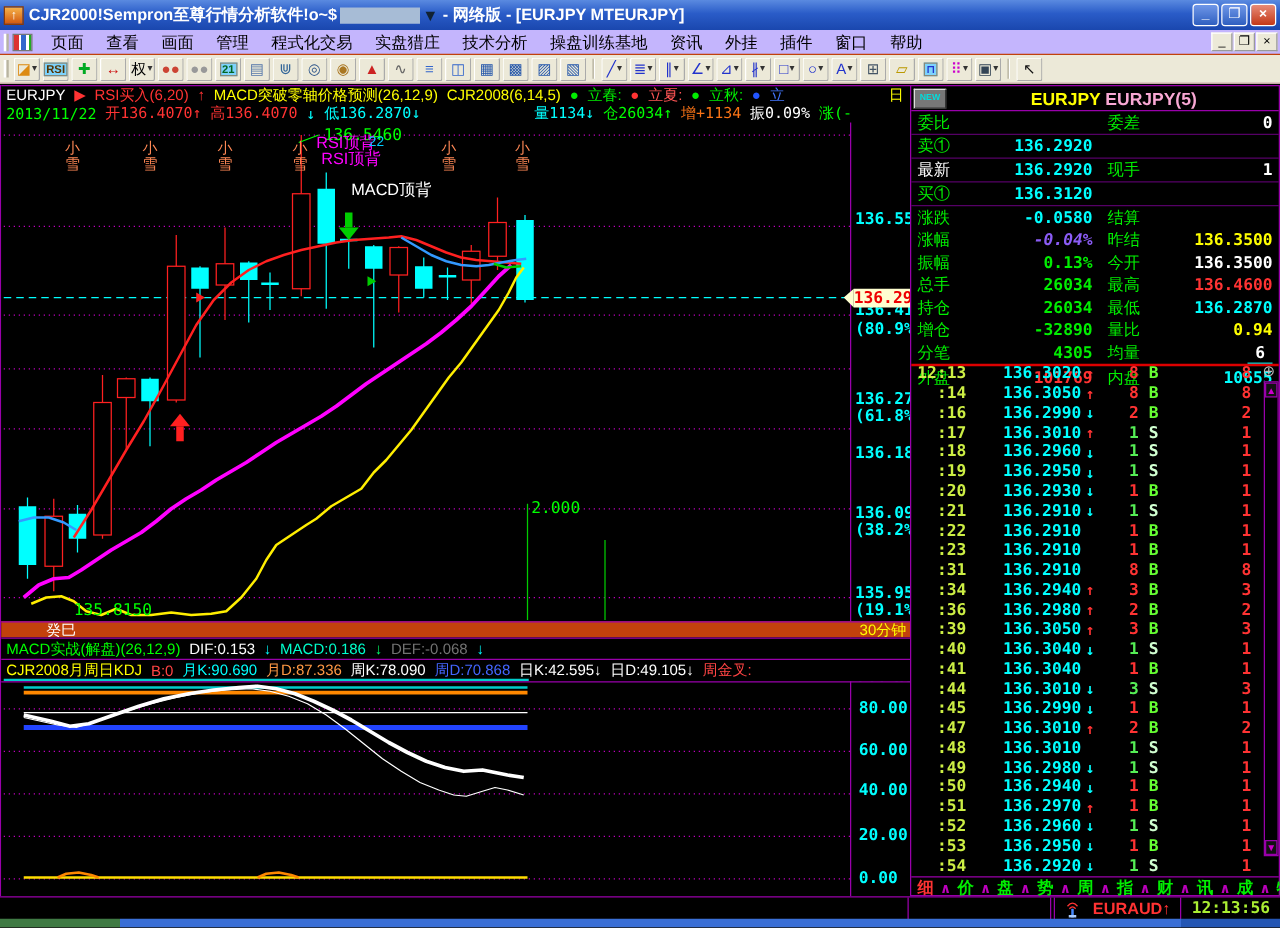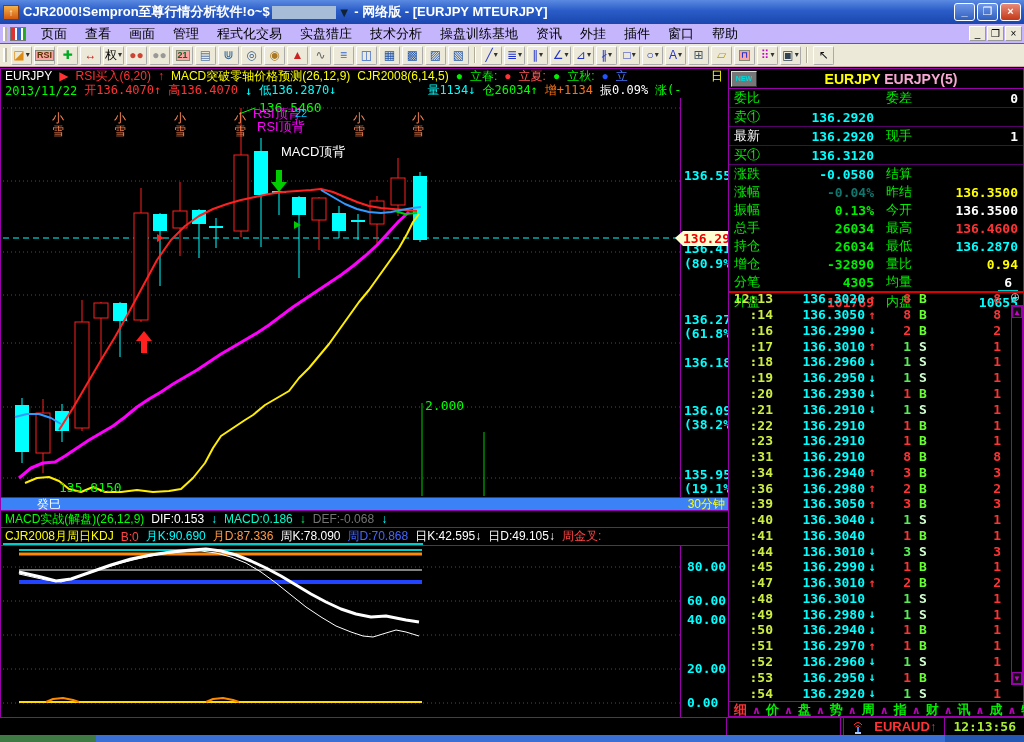--- a/index.html
+++ b/index.html
@@ -28,39 +28,39 @@
 .menu-item{padding:1px 9px;cursor:default}
 .mdi-btns{margin-left:auto;display:flex;gap:1px;margin-right:2px}
 .mdi-btn{width:17px;height:15px;border:1px solid #999;border-top-color:#fff;border-left-color:#fff;
   background:#ece9d8;font-size:10px;line-height:13px;text-align:center}
 
 .toolbar{position:absolute;left:0;top:44px;width:1024px;height:23px;background:#ece9d8;
   display:flex;align-items:center;font-size:12px;border-bottom:1px solid #caa}
 .tbtn{min-width:21px;height:19px;display:flex;align-items:center;justify-content:center;
   border:1px solid;border-color:#fff #aaa #aaa #fff;border-radius:2px;background:#ece9d8;
   margin:0 1px;font-size:12px;line-height:1}
-.tbtn .box{border:1px solid #887;background:#fca5a5;font-size:9px;padding:0 1px;font-weight:bold}
+.tbtn .box{border:1px solid #887;background:#7dd3fc;font-size:9px;padding:0 1px;font-weight:bold}
 .dd{font-size:8px;color:#333;margin-left:1px}
 .vsep{width:2px;height:16px;border-left:1px solid #b0ac98;border-right:1px solid #fff;margin:0 4px}
 
 .left-col{position:absolute;left:0;top:68px;width:728px;height:649px;border-left:1px solid #9900aa;background:#000}
 .right-col{position:absolute;left:728px;top:68px;width:296px;height:649px;border:1px solid #9900aa;background:#000}
 .textrow{position:absolute;left:0;width:728px;display:flex;align-items:center;gap:7px;
   padding-left:4px;font-size:12px;white-space:nowrap;overflow:hidden;background:#000}
 .row-ind{top:0;height:15px;border-top:1px solid #9900aa}
 .row-ohlc{top:15px;height:15px}
 .chart-box{position:absolute;left:0;top:30px;width:728px;height:399px;background:#000}
 .yaxis-border{position:absolute;left:679px;top:30px;width:1px;height:412px;background:#9900aa}
 .ylab{position:absolute;left:683px;color:#00ffff;font-size:13px;font-weight:bold;white-space:nowrap}
 .price-tag{position:absolute;left:682px;width:46px;background:#ffffd0;color:#ee0000;font-weight:bold;
   font-size:13px;text-align:center;height:15px;line-height:15px}
 .price-tag::before{content:"";position:absolute;left:-8px;top:0;border:8px solid transparent;
   border-right-color:#ffffd0;border-left-width:0;border-top-width:7px;border-bottom-width:8px}
 .xaxis-row{position:absolute;left:0;top:429px;width:728px;height:13px;border-top:1px solid #9900aa;
-  background:#3b82f6;font-size:12px;display:flex;align-items:center}
+  background:#c2410c;font-size:12px;display:flex;align-items:center}
 .row-macd{top:442px;height:18px;border-top:1px solid #9900aa;border-bottom:1px solid #9900aa}
 .row-kdjh{top:460px;height:17px}
 .kdj-underline{position:absolute;left:2px;top:475px;width:420px;height:2px;background:#00cccc}
 .kdj-box{position:absolute;left:0;top:477px;width:728px;height:172px;border-top:1px solid #9900aa;background:#000}
 .kdj-yborder{position:absolute;left:679px;top:477px;width:1px;height:172px;background:#9900aa}
 .klab{position:absolute;left:686px;color:#00ffff;font-size:13px;font-weight:bold}
 
 .q-header{position:absolute;left:0;top:0;width:294px;height:20px;border-bottom:1px solid #9900aa;
   display:flex;align-items:center;font-weight:bold;font-size:14px}
 .newbtn{width:26px;height:16px;margin:0 2px;background:#777;border:1px solid;border-color:#ddd #333 #333 #ddd;
@@ -443,21 +443,21 @@
             <polyline points="205,701 212,698 222,697 232,699 238,701" fill="none" stroke="#ff8800" stroke-width="2" stroke-linejoin="round"></polyline>
             <polyline points="18,573 45,579 60,581 80,575 100,568 120,562 140,557 160,553 180,551 200,550 215,552 230,556 245,562 260,571 275,582 290,594 305,606 320,616 335,625 350,631 362,635 372,636 385,632 395,629 405,631 418,635" fill="none" stroke="#ffffff" stroke-width="1" stroke-linejoin="round"></polyline>
             <polyline points="18,571 40,576 55,580 70,578 90,571 110,564 130,558 150,554 170,551 190,549 205,548 220,550 235,554 250,560 265,567 280,575 295,584 310,593 325,601 340,608 355,613 370,616 385,615 395,617 405,619 418,621" fill="none" stroke="#ffffff" stroke-width="3" stroke-linejoin="round"></polyline>
           </g>
         </svg>
     </div>
     <div class="kdj-yborder"></div>
     <div id="kdj-yaxis">
         <span class="klab mono" style="top: 491px;">80.00</span>
         <span class="klab mono" style="top: 525px;">60.00</span>
-        <span class="klab mono" style="top: 544px;">40.00</span>
+        <span class="klab mono" style="top: 557px;">40.00</span>
         <span class="klab mono" style="top: 593px;">20.00</span>
         <span class="klab mono" style="top: 627px;">0.00</span>
       </div>
   </div>
 
   <div class="right-col">
     <div class="q-header">
       <span class="newbtn">NEW</span>
       <span class="q-title">
         <span id="q-sym" style="color: rgb(255, 255, 0);">EURJPY</span>
@@ -490,21 +490,21 @@
           <span class="q-v2" style="color: rgb(255, 255, 255);"></span>
         </div>
         <div class="q-row">
           <span class="q-l1">涨跌</span>
           <span class="q-v1" style="color: rgb(0, 255, 255);">-0.0580</span>
           <span class="q-l2">结算</span>
           <span class="q-v2" style="color: rgb(255, 255, 255);"></span>
         </div>
         <div class="q-row">
           <span class="q-l1">涨幅</span>
-          <span class="q-v1" style="color: #0f766e;">-0.04%</span>
+          <span class="q-v1" style="color: #8b5cf6; font-style: italic;">-0.04%</span>
           <span class="q-l2">昨结</span>
           <span class="q-v2" style="color: rgb(255, 255, 0);">136.3500</span>
         </div>
         <div class="q-row">
           <span class="q-l1">振幅</span>
           <span class="q-v1" style="color: rgb(0, 238, 0);">0.13%</span>
           <span class="q-l2">今开</span>
           <span class="q-v2" style="color: rgb(255, 255, 255);">136.3500</span>
         </div>
         <div class="q-row">

